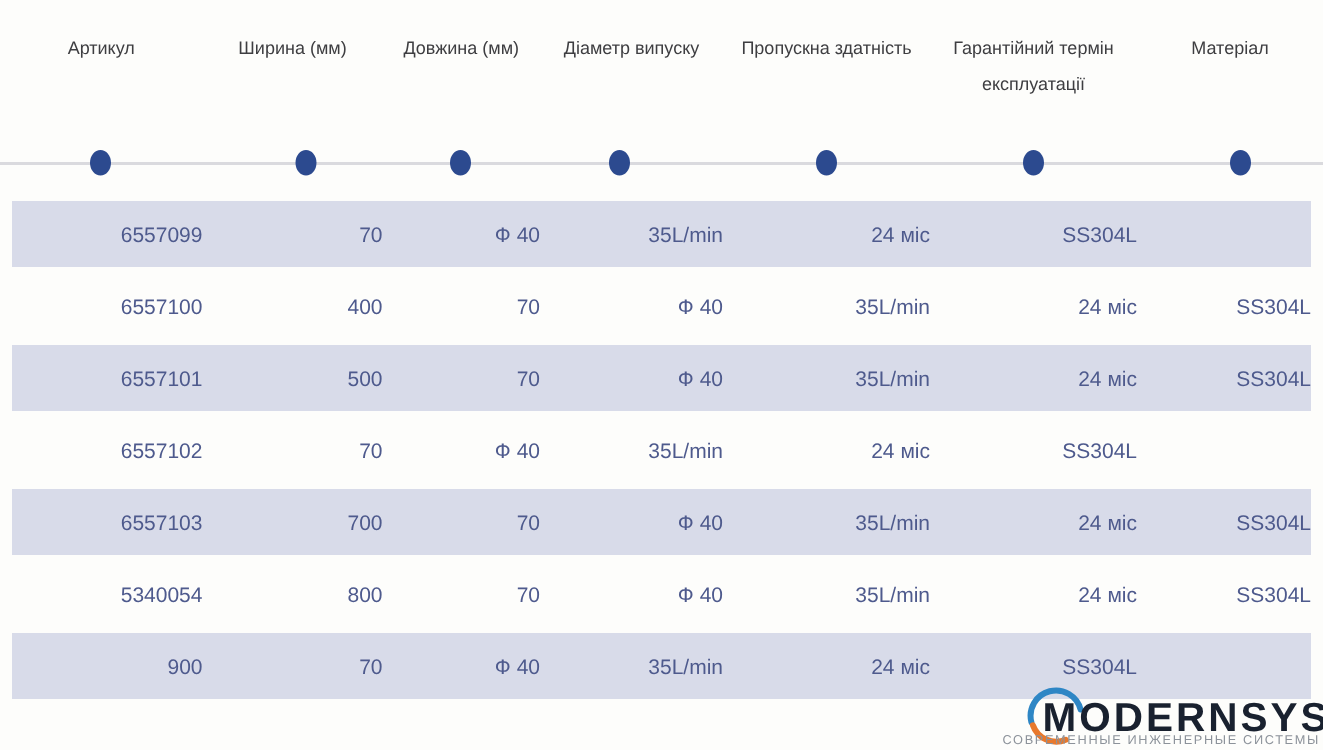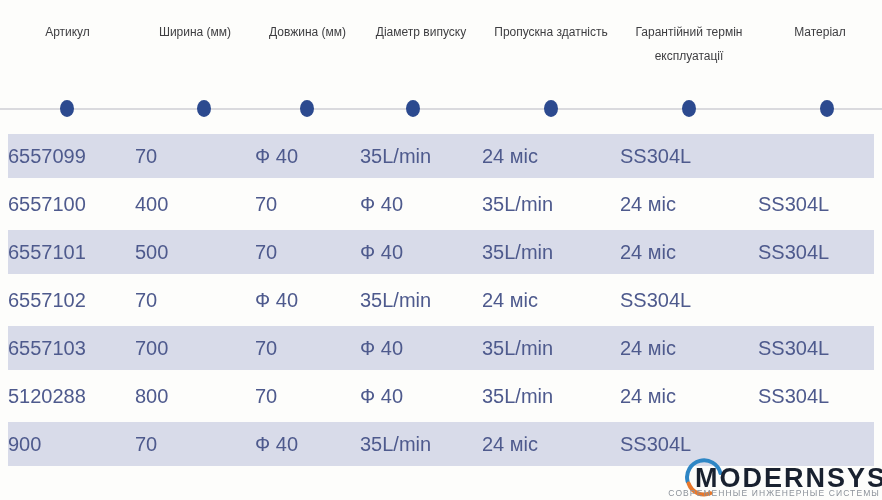--- a/index.html
+++ b/index.html
@@ -34,21 +34,21 @@
   .tr {
     display:grid;
     grid-template-columns:127px 120px 105px 122px 138px 138px 116px;
     height:48px; margin:0 8px; align-items:center;
   }
   .tr.alt {
     background:#d8dbe9;
     border-top:2px solid #fdfdfb; border-bottom:2px solid #fdfdfb;
   }
   .td {
-    text-align:left; color:#4e5a8d; font-size:20px; font-weight:400;
+    text-align:right; color:#4e5a8d; font-size:14px; font-weight:400;
     white-space:nowrap;
   }
 
   
   .logo { position:absolute; right:0; bottom:0; width:218px; height:46px; }
   .logo-icon { position:absolute; left:20px; top:0; }
   .logo-text {
     position:absolute; left:31px; top:9px;
     font-size:27px; font-weight:700; letter-spacing:2px;
     color:#19212f; white-space:nowrap;
@@ -122,21 +122,21 @@
     <div class="tr alt">
       <div class="td">6557103</div>
       <div class="td">700</div>
       <div class="td">70</div>
       <div class="td">Ф 40</div>
       <div class="td">35L/min</div>
       <div class="td">24 міс</div>
       <div class="td">SS304L</div>
     </div>
     <div class="tr">
-      <div class="td">5120288</div>
+      <div class="td">5340054</div>
       <div class="td">800</div>
       <div class="td">70</div>
       <div class="td">Ф 40</div>
       <div class="td">35L/min</div>
       <div class="td">24 міс</div>
       <div class="td">SS304L</div>
     </div>
     <div class="tr alt">
       <div class="td">900</div>
       <div class="td">70</div>

